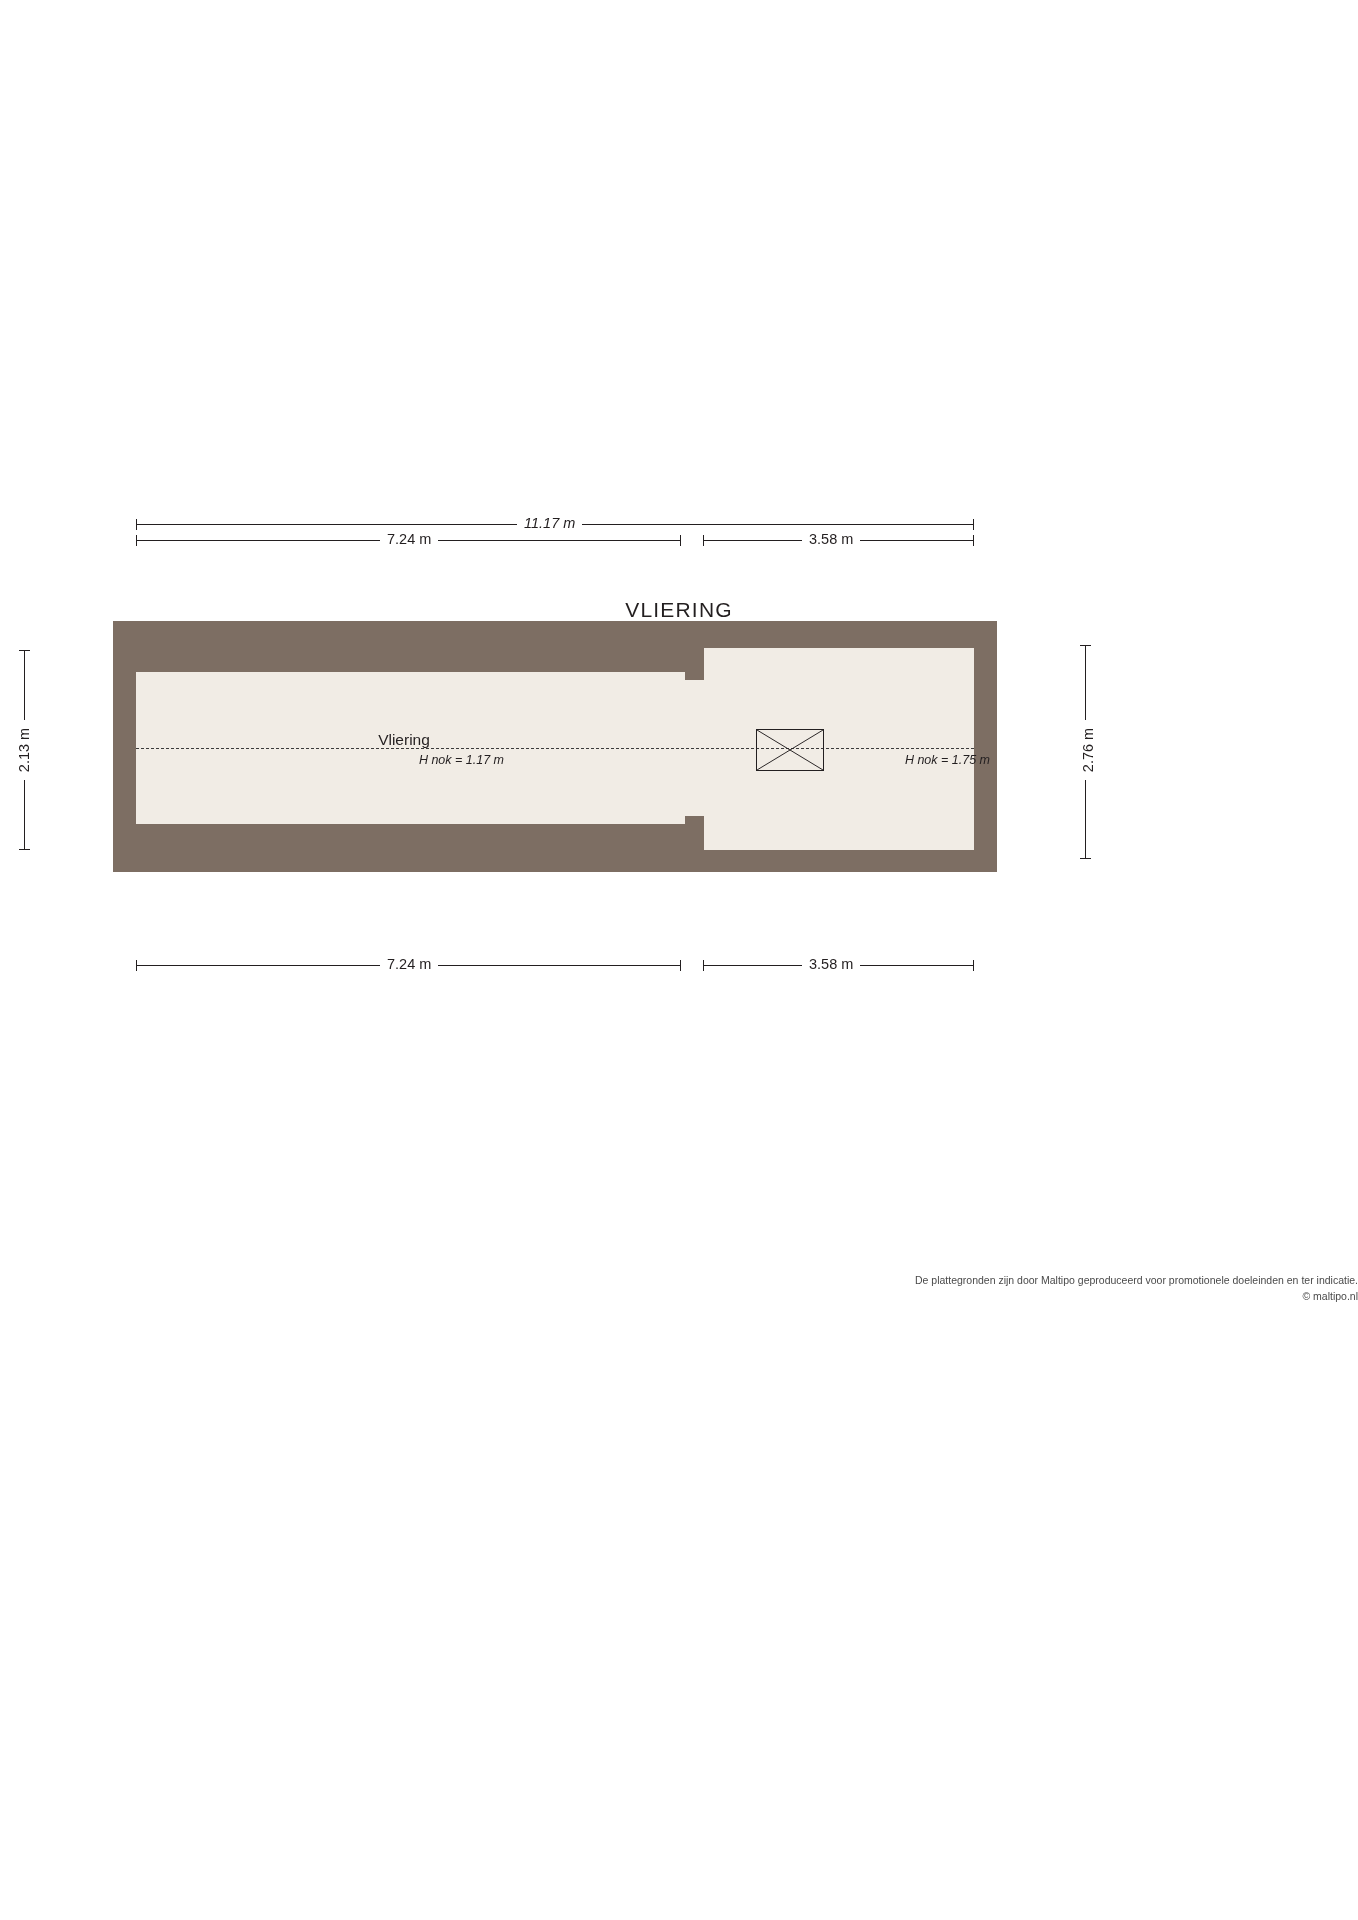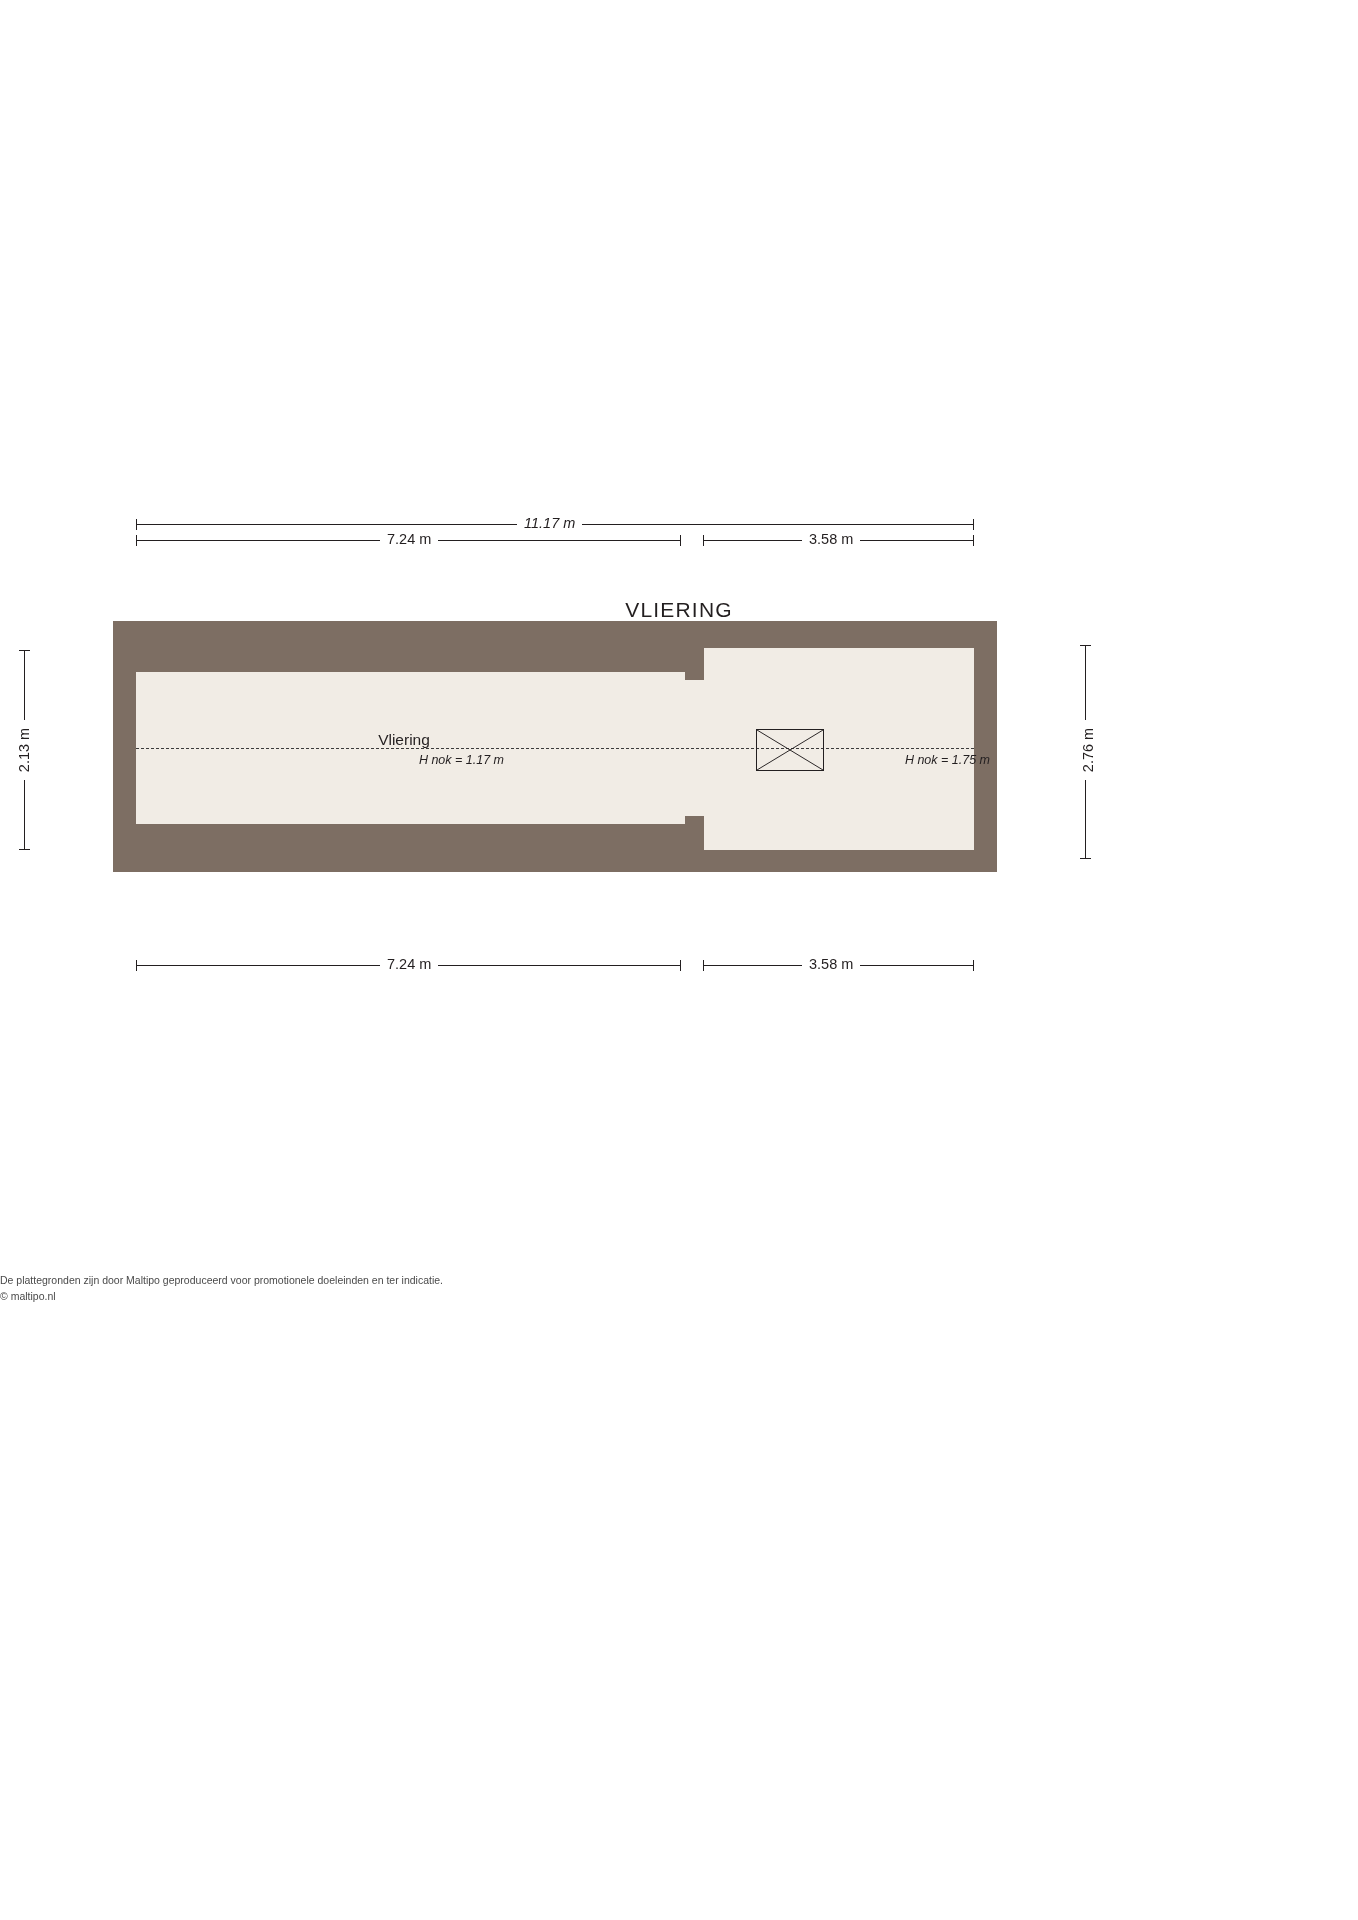--- a/index.html
+++ b/index.html
@@ -120,21 +120,21 @@
     width: 100%;
     height: 100%;
   }
 
   
   .footer {
     position: absolute;
     left: 0;
     top: 1272px;
     width: 1358px;
-    text-align: left;
+    text-align: right;
     font-size: 10.5px;
     color: #4a4a4a;
     line-height: 16px;
   }
 </style>
 </head>
 <body>
 
 <div class="floorplan-root">
 

